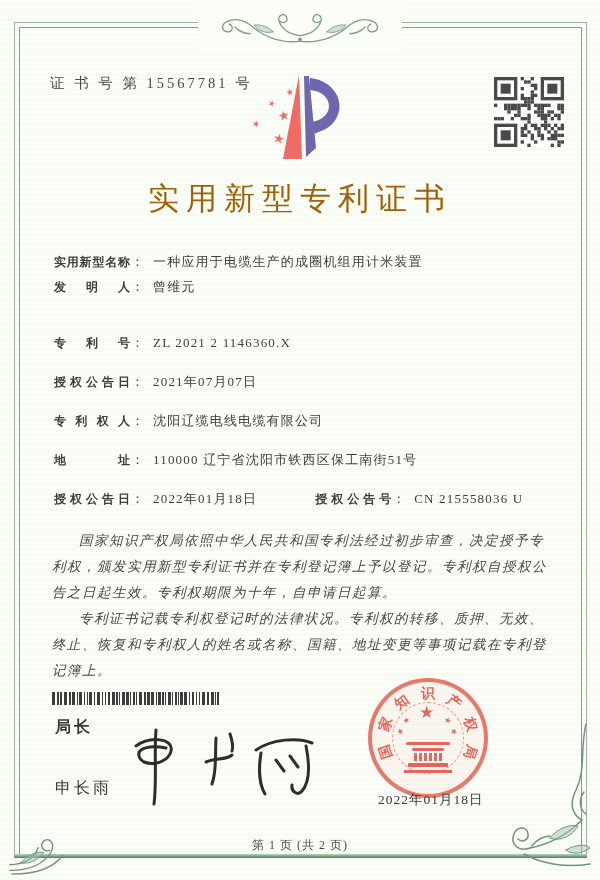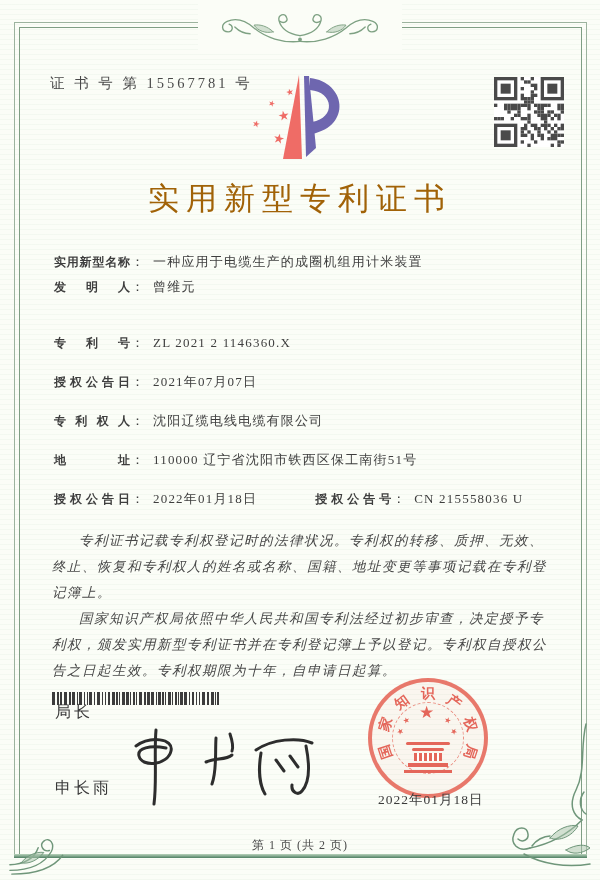--- a/index.html
+++ b/index.html
@@ -33,22 +33,22 @@
   .fcolon{display:inline-block;margin-left:1px;}
   .fvalue{margin-left:9px;letter-spacing:1.2px;}
   .pair2{margin-left:58px;}
   
   .body-text{position:absolute;left:52px;right:50px;top:528px;font-size:13.5px;line-height:26px;
     color:#474747;font-style:italic;letter-spacing:1.5px;}
   .body-text p{margin:0;text-indent:2em;}
   
   .barcode{position:absolute;left:52px;top:692px;height:13px;font-size:0;}
   .barcode i{display:inline-block;height:13px;background:#3c3c3c;}
-  .director-title{position:absolute;left:55px;top:702px;font-size:16px;letter-spacing:3px;color:#383838;
-    font-family:"Liberation Sans","DejaVu Sans",sans-serif;}
+  .director-title{position:absolute;left:55px;top:717px;font-size:16px;letter-spacing:3px;color:#383838;
+    font-family:"Liberation Sans","DejaVu Sans",sans-serif;font-weight:bold;}
   .director-name{position:absolute;left:55px;top:778px;font-size:16px;letter-spacing:3px;color:#383838;
     font-family:"Liberation Sans","DejaVu Sans",sans-serif;text-align:center;}
   .signature{position:absolute;left:118px;top:724px;}
   
   .seal{position:absolute;left:368px;top:678px;width:120px;height:120px;}
   .seal-ring{position:absolute;inset:0;border:4px solid rgba(230,106,92,0.9);border-radius:50%;
     background:rgba(232,110,95,0.05);}
   .seal-ch{position:absolute;left:50%;top:50%;width:18px;height:18px;margin:-9px;text-align:center;
     font-size:14px;font-weight:bold;color:#e4665a;font-family:"Liberation Sans","DejaVu Sans",sans-serif;}
   .emblem{position:absolute;left:50%;top:52%;width:64px;height:72px;transform:translate(-50%,-50%);}
@@ -274,22 +274,22 @@
   <span class="flabel">专利权人</span><span class="fcolon">：</span><span class="fvalue">沈阳辽缆电线电缆有限公司</span>
 </div>
 <div class="row" style="top:451px">
   <span class="flabel">地址</span><span class="fcolon">：</span><span class="fvalue">110000 辽宁省沈阳市铁西区保工南街51号</span>
 </div>
 <div class="row" style="top:490px">
   <span class="flabel">授权公告日</span><span class="fcolon">：</span><span class="fvalue">2022年01月18日</span><span class="flabel pair2">授权公告号</span><span class="fcolon">：</span><span class="fvalue">CN 215558036 U</span>
 </div>
 
 <div class="body-text">
+  <p>国家知识产权局依照中华人民共和国专利法经过初步审查，决定授予专利权，颁发实用新型专利证书并在专利登记簿上予以登记。专利权自授权公告之日起生效。专利权期限为十年，自申请日起算。</p>
   <p>专利证书记载专利权登记时的法律状况。专利权的转移、质押、无效、终止、恢复和专利权人的姓名或名称、国籍、地址变更等事项记载在专利登记簿上。</p>
-  <p>国家知识产权局依照中华人民共和国专利法经过初步审查，决定授予专利权，颁发实用新型专利证书并在专利登记簿上予以登记。专利权自授权公告之日起生效。专利权期限为十年，自申请日起算。</p>
 </div>
 
 <div class="barcode" id="barcode"><i style="width: 3px; margin-right: 2px;"></i><i style="width: 2px; margin-right: 1px;"></i><i style="width: 2px; margin-right: 2px;"></i><i style="width: 3px; margin-right: 2px;"></i><i style="width: 2px; margin-right: 1px;"></i><i style="width: 3px; margin-right: 2px;"></i><i style="width: 1px; margin-right: 1px;"></i><i style="width: 3px; margin-right: 2px;"></i><i style="width: 1px; margin-right: 2px;"></i><i style="width: 1px; margin-right: 1px;"></i><i style="width: 3px; margin-right: 2px;"></i><i style="width: 1px; margin-right: 2px;"></i><i style="width: 3px; margin-right: 2px;"></i><i style="width: 1px; margin-right: 2px;"></i><i style="width: 1px; margin-right: 2px;"></i><i style="width: 2px; margin-right: 2px;"></i><i style="width: 3px; margin-right: 1px;"></i><i style="width: 2px; margin-right: 1px;"></i><i style="width: 1px; margin-right: 2px;"></i><i style="width: 3px; margin-right: 1px;"></i><i style="width: 3px; margin-right: 1px;"></i><i style="width: 1px; margin-right: 2px;"></i><i style="width: 2px; margin-right: 1px;"></i><i style="width: 1px; margin-right: 2px;"></i><i style="width: 3px; margin-right: 2px;"></i><i style="width: 2px; margin-right: 1px;"></i><i style="width: 3px; margin-right: 1px;"></i><i style="width: 3px; margin-right: 2px;"></i><i style="width: 1px; margin-right: 1px;"></i><i style="width: 3px; margin-right: 1px;"></i><i style="width: 2px; margin-right: 1px;"></i><i style="width: 1px; margin-right: 2px;"></i><i style="width: 3px; margin-right: 1px;"></i><i style="width: 1px; margin-right: 2px;"></i><i style="width: 2px; margin-right: 1px;"></i><i style="width: 1px; margin-right: 1px;"></i><i style="width: 3px; margin-right: 1px;"></i><i style="width: 3px; margin-right: 2px;"></i><i style="width: 1px; margin-right: 2px;"></i><i style="width: 2px; margin-right: 2px;"></i><i style="width: 1px; margin-right: 2px;"></i><i style="width: 1px; margin-right: 2px;"></i><i style="width: 3px; margin-right: 2px;"></i><i style="width: 2px; margin-right: 2px;"></i><i style="width: 3px; margin-right: 1px;"></i><i style="width: 1px; margin-right: 1px;"></i><i style="width: 2px; margin-right: 2px;"></i></div>
 
 <div class="director-title">局长</div>
 <div class="director-name">申长雨</div>
 
 <div class="signature">
   <svg width="200" height="85" viewBox="0 0 200 85" fill="none" stroke="#2d2d2d" stroke-width="3" stroke-linecap="round">
     <path d="M38,6 C36,28 39,58 36,80"></path>

